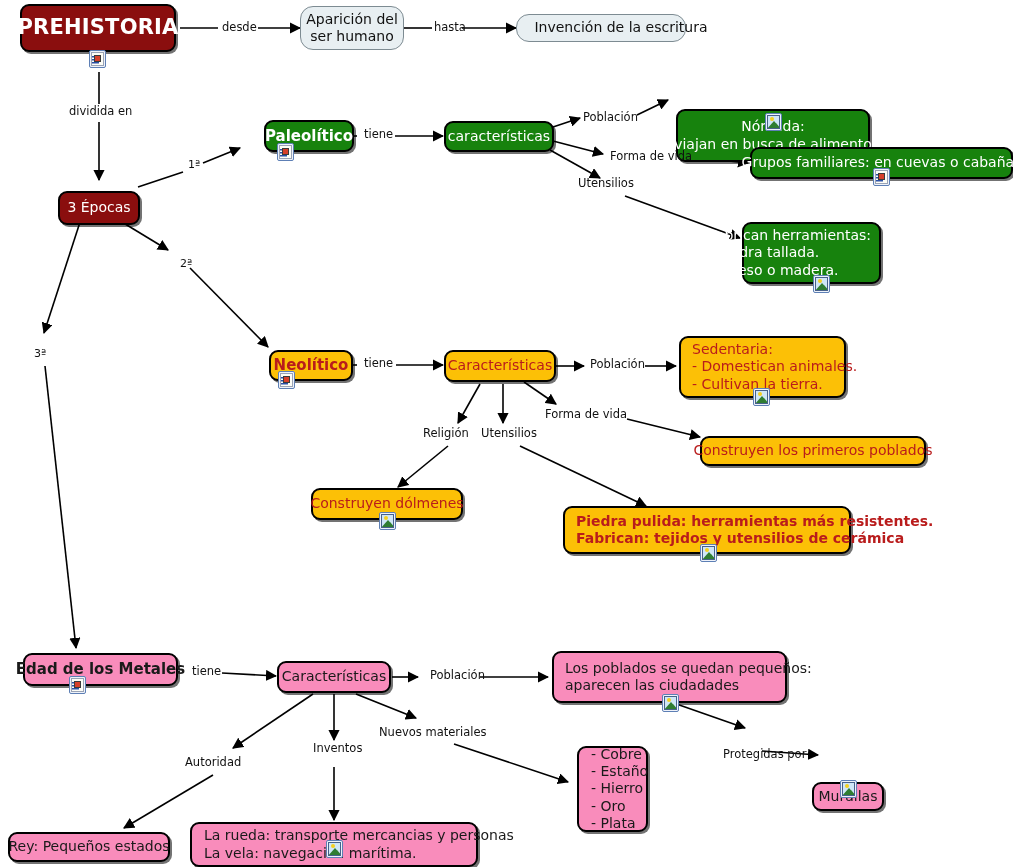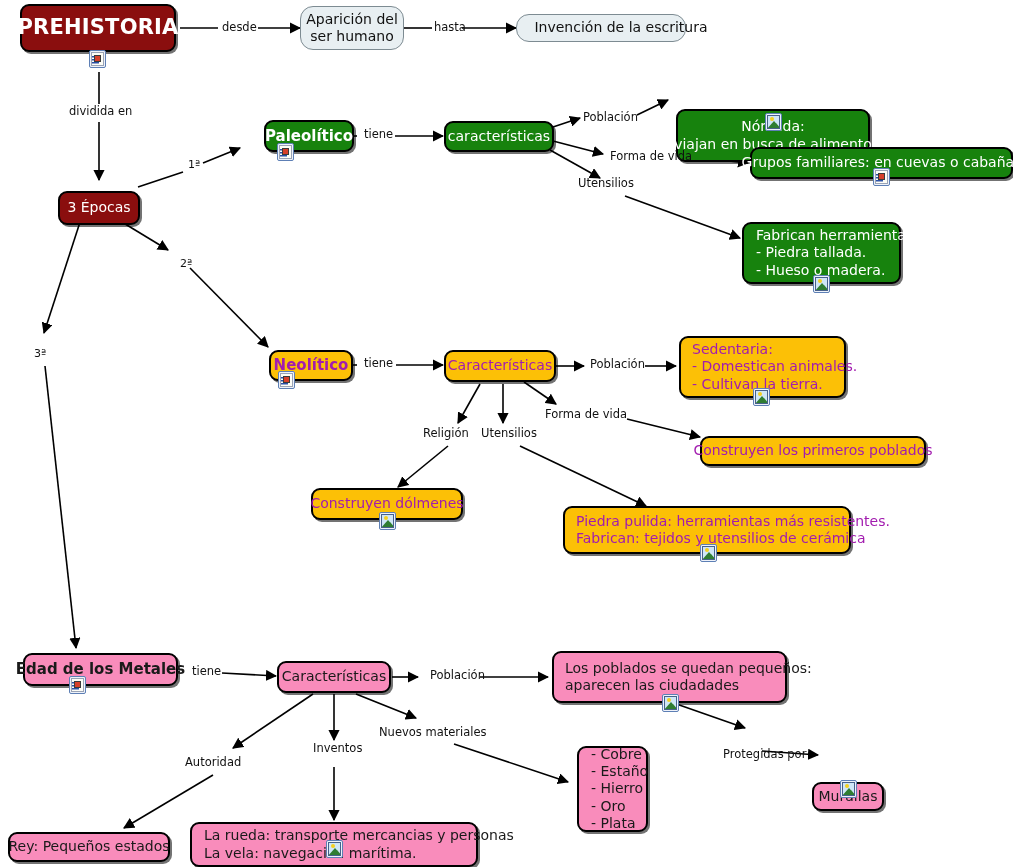--- a/index.html
+++ b/index.html
@@ -47,21 +47,21 @@
   .n-darkred {
     background: #8a0e0e;
     color: #ffffff;
   }
   .n-green {
     background: #17820d;
     color: #ffffff;
   }
   .n-yellow {
     background: #fcc006;
-    color: #a21caf;
+    color: #b91c1c;
   }
   .n-pink {
     background: #f98cbb;
     color: #1a1a1a;
   }
   .n-bluegray {
     background: #e8eff2;
     color: #111111;
     border: 1px solid #7d8b92;
     border-radius: 13px;
@@ -294,21 +294,21 @@
       </span>
   </div>
 
   <div class="node n-green plain-node" style="left:750px; top:147px; width:263px; height:32px;">
     <span class="txt">Grupos familiares: en cuevas o cabañas</span>
   </div>
   <div class="res-icon ri-doc" style="left:873px; top:168px;">
     <span class="glyph"></span>
   </div>
 
-  <div class="node n-green plain-node left-node" style="left:742px; top:222px; width:159px; height:62px; padding-left:12px;">
+  <div class="node n-green plain-node left-node" style="left:742px; top:222px; width:139px; height:62px; padding-left:12px;justify-content:flex-end;">
     <span class="txt">Fabrican herramientas:
 - Piedra tallada.
 - Hueso o madera.</span>
   </div>
   <div class="res-icon ri-pic" style="left:813px; top:275px;">
     <span class="glyph">
         <span class="sun"></span>
         <span class="hill2"></span>
         <span class="hill"></span>
       </span>
@@ -347,21 +347,21 @@
     <span class="txt">Construyen los primeros poblados</span>
   </div>
   <div class="res-icon ri-pic" style="left:379px; top:512px;">
     <span class="glyph">
         <span class="sun"></span>
         <span class="hill2"></span>
         <span class="hill"></span>
       </span>
   </div>
 
-  <div class="node n-yellow plain-node left-node" style="left:563px; top:506px; width:288px; height:48px; padding-left:11px;">
+  <div class="node n-yellow plain-node left-node" style="left:563px; top:506px; width:288px; height:48px; padding-left:11px;font-weight:bold;">
     <span class="txt">Piedra pulida: herramientas más resistentes.
 Fabrican: tejidos y utensilios de cerámica</span>
   </div>
   <div class="res-icon ri-pic" style="left:700px; top:544px;">
     <span class="glyph">
         <span class="sun"></span>
         <span class="hill2"></span>
         <span class="hill"></span>
       </span>
   </div>

